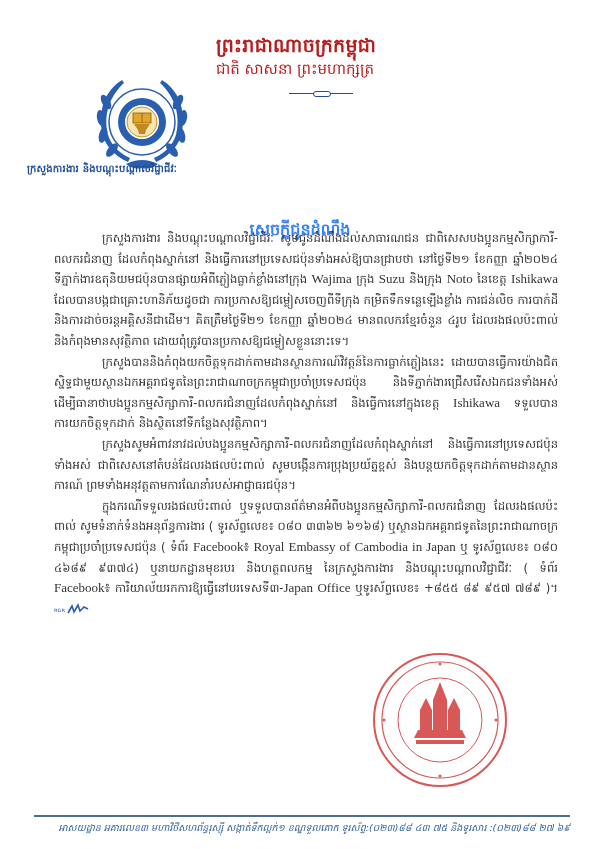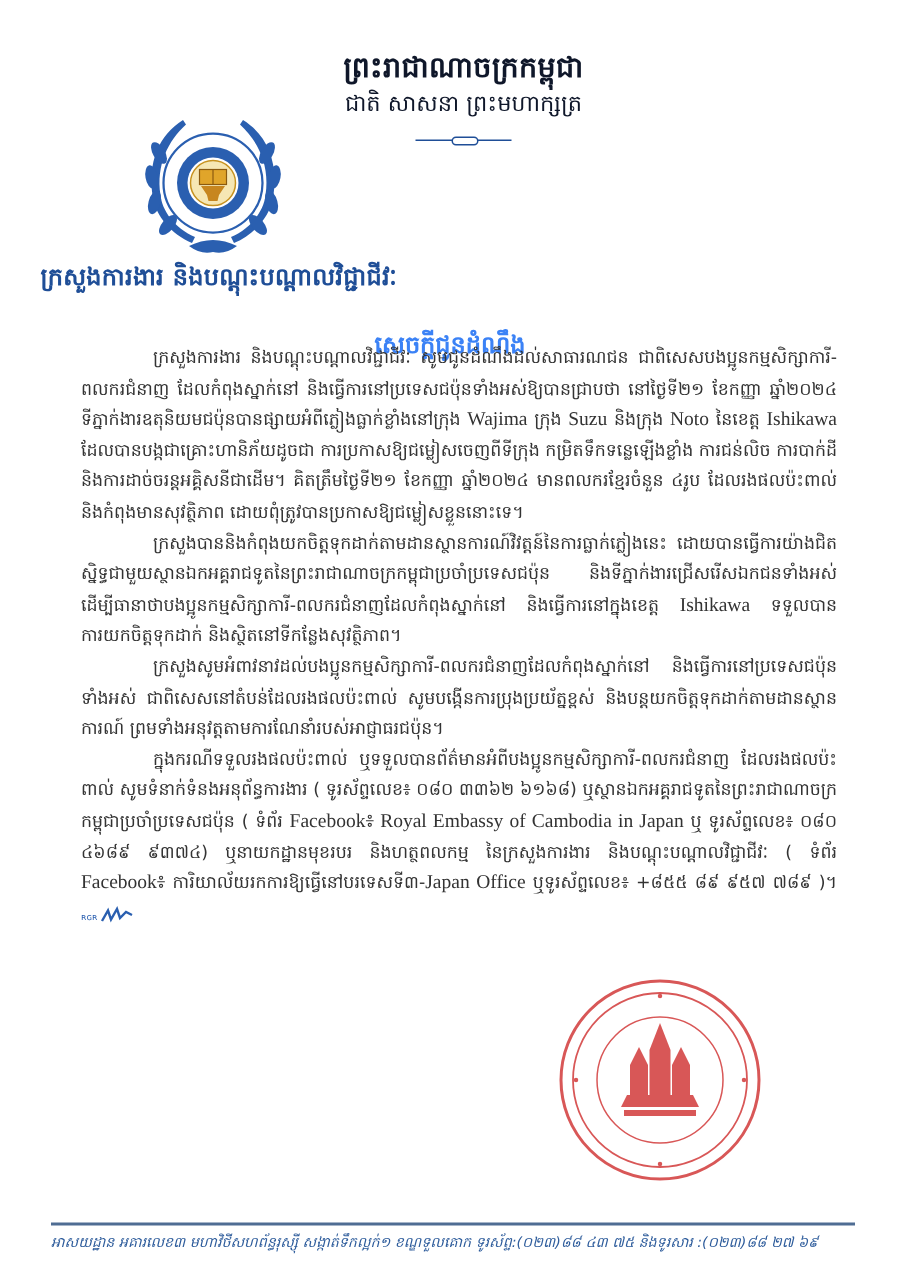--- a/index.html
+++ b/index.html
@@ -1,33 +1,33 @@
 <!DOCTYPE html>
 <html><head>
 <meta charset="utf-8">
 <style>
   html, body { margin: 0; padding: 0; background: #ffffff; }
   body {
     width: 600px; height: 849px; position: relative; overflow: hidden;
     font-family: "DejaVu Sans", sans-serif; color: #222;
   }
   .header-kingdom {
-    position: absolute; left: 204px; width: 210px; top: 33px; text-align: center;
-    color: #0f172a;
+    position: absolute; left: 216px; width: 210px; top: 33px; 
+    color: #b91c1c;
   }
   .kingdom-title { font-size: 19px; font-weight: bold; line-height: 24px; letter-spacing: 0.3px; }
   .kingdom-motto { font-size: 15px; line-height: 22px; margin-top: 1px; }
   .ornament { margin: 10px auto 0; width: 64px; height: 6px; position: relative; }
   .ornament::before { content: ""; position: absolute; left: 0; right: 0; top: 3px; height: 1px; background: #1f4e97; }
   .ornament::after { content: ""; position: absolute; left: 24px; width: 16px; top: 1px; height: 4px; border: 1px solid #1f4e97; border-radius: 3px; background: #fff; }
 
   .logo { position: absolute; left: 92px; top: 72px; width: 100px; height: 100px; }
 
   .ministry-name {
-    position: absolute; left: 27px; top: 174px; font-size: 16px; font-weight: bold;
+    position: absolute; left: 27px; top: 162px; font-size: 10px; font-weight: bold;
     color: #1f4e97; letter-spacing: 0.2px;
   }
 
   .doc-title {
     position: absolute; left: 0; right: 0; top: 219px; text-align: center;
     font-size: 16px; font-weight: bold; color: #3b82f6;
   }
 
   .body-text {
     position: absolute; left: 54px; width: 504px; top: 228px;
@@ -39,21 +39,21 @@
 
   .date-block {
     position: absolute; left: 290px; width: 270px; top: 646px; text-align: right;
     font-size: 11.6px; line-height: 20px; color: #333;
   }
   .date-line2 { padding-right: 0; }
   .seal { position: absolute; left: 370px; top: 650px; width: 140px; height: 140px; opacity: 0.85; }
 
   .footer-rule { position: absolute; left: 34px; width: 536px; top: 815px; height: 2px; background: #4f6d93; }
   .footer-text {
-    position: absolute; left: 34px; width: 536px; top: 822px; text-align: left;
+    position: absolute; left: 34px; width: 536px; top: 822px; text-align: right;
     font-size: 9.5px; font-style: italic; color: #2f5d9c; white-space: nowrap;
   }
 </style>
 </head>
 <body>
 
 <div class="header-kingdom">
   <div class="kingdom-title">ព្រះរាជាណាចក្រកម្ពុជា</div>
   <div class="kingdom-motto">ជាតិ សាសនា ព្រះមហាក្សត្រ</div>
   <div class="ornament"></div>

